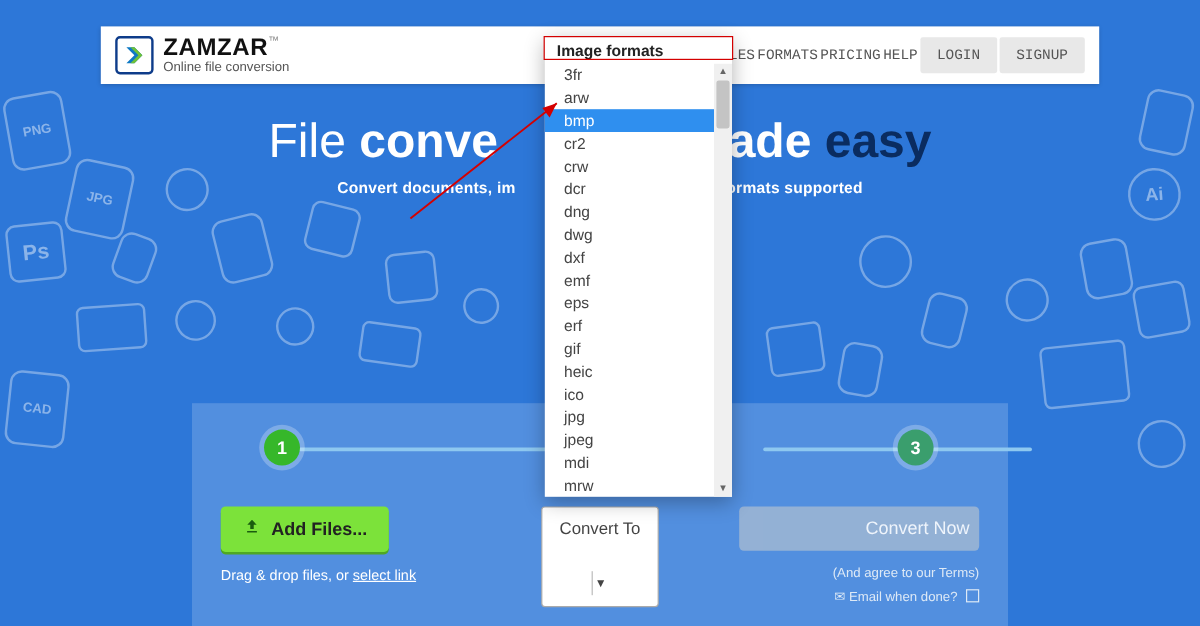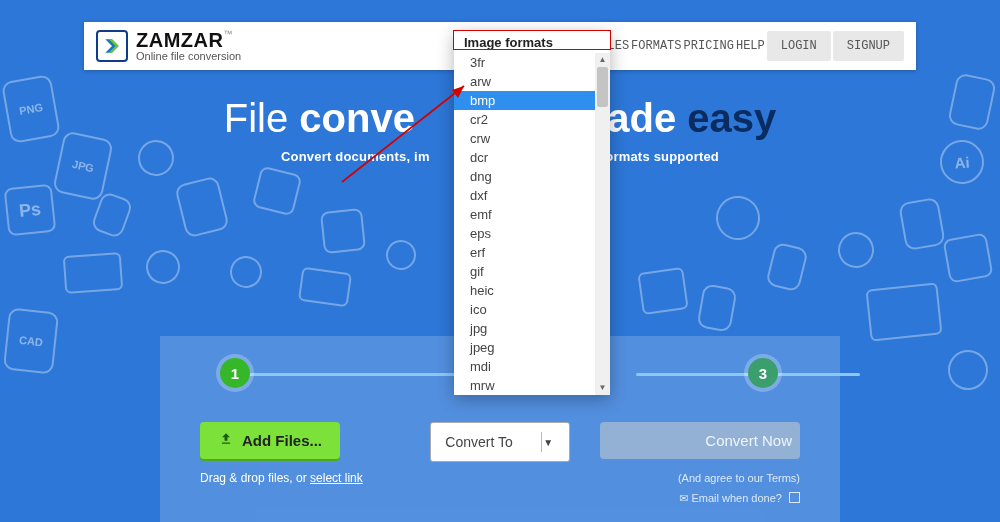--- a/index.html
+++ b/index.html
@@ -34,24 +34,24 @@
   .panel { position: absolute; left: 160px; right: 160px; top: 336px; bottom: 0; background: rgba(255,255,255,.18); z-index: 20; padding-top: 22px; }
   .steps { position: relative; height: 34px; margin: 0 60px 30px; }
   .step-line { position: absolute; top: 15px; height: 3px; background: #8ec8f0; border-radius: 2px; }
   .line1 { left: 16px; width: 224px; }
   .line2 { left: 416px; width: 224px; }
   .step-num { position: absolute; top: 0; width: 30px; height: 30px; border-radius: 50%; color: #fff; display: flex; align-items: center; justify-content: center; font-weight: 700; font-size: 15px; box-shadow: 0 0 0 4px rgba(255,255,255,.25); }
   .step1 { left: 0; background: #36b72a; }
   .step2 { left: 264px; background: #1e88e5; }
   .step3 { left: 528px; background: #3a9e6d; }
 
-  .controls { display: flex; justify-content: space-between; margin: 0 40px; }
+  .controls { display: flex; justify-content: space-between; margin: 0 24px; }
   .col { width: 200px; text-align: center; }
   .add-btn { background: #7ce23a; color: #222; font-size: 15px; font-weight: 600; padding: 10px 18px; border-radius: 4px; display: inline-flex; align-items: center; gap: 8px; box-shadow: 0 2px 0 #4fa823; cursor: pointer; }
-  .convert-to { background: #fff; color: #444; font-size: 14px; padding: 9px 14px; border: 1px solid #aaa; border-radius: 3px; display: inline-flex; align-items: center; gap: 28px; cursor: pointer; }
+  .convert-to { background: #fff; color: #444; font-size: 14px; padding: 9px 14px; border: 1px solid #aaa; border-radius: 3px; display: inline-flex; align-items: center; gap: 28px; cursor: pointer; flex-direction: column; }
   .convert-to .caret { width: 14px; height: 20px; border-left: 1px solid #bbb; display:flex;align-items:center;justify-content:center;font-size:10px;}
   .convert-now { background: #9bb5d4; color: #fff; font-size: 15px; padding: 10px 8px; border-radius: 4px; opacity: .9; cursor: not-allowed; }
   .hint { color: #fff; font-size: 12px; margin-top: 12px; }
   .hint .u { text-decoration: underline; cursor: pointer; }
   .hint-right { color: #dde9f6; font-size: 11px; margin-top: 10px; line-height: 1.8; text-align: right; }
   .hint-right .u { }
   .checkbox { display: inline-block; width: 11px; height: 11px; border: 1px solid #dde9f6; vertical-align: -1px; margin-left: 4px; }
 
   
   .dropdown { position: absolute; top: 31px; left: 454px; width: 156px; background: #fff; box-shadow: 0 4px 16px rgba(0,0,0,.3); z-index: 100; font-size: 13px; }
@@ -179,20 +179,21 @@
 <div class="dropdown">
   <div class="dd-hdr">Image formats</div>
   <div class="dd-list">
     <div class="dd-item">3fr</div>
     <div class="dd-item">arw</div>
     <div class="dd-item sel">bmp</div>
     <div class="dd-item">cr2</div>
     <div class="dd-item">crw</div>
     <div class="dd-item">dcr</div>
     <div class="dd-item">dng</div>
+    <div class="dd-item">dwg</div>
     <div class="dd-item">dxf</div>
     <div class="dd-item">emf</div>
     <div class="dd-item">eps</div>
     <div class="dd-item">erf</div>
     <div class="dd-item">gif</div>
     <div class="dd-item">heic</div>
     <div class="dd-item">ico</div>
     <div class="dd-item">jpg</div>
     <div class="dd-item">jpeg</div>
     <div class="dd-item">mdi</div>

